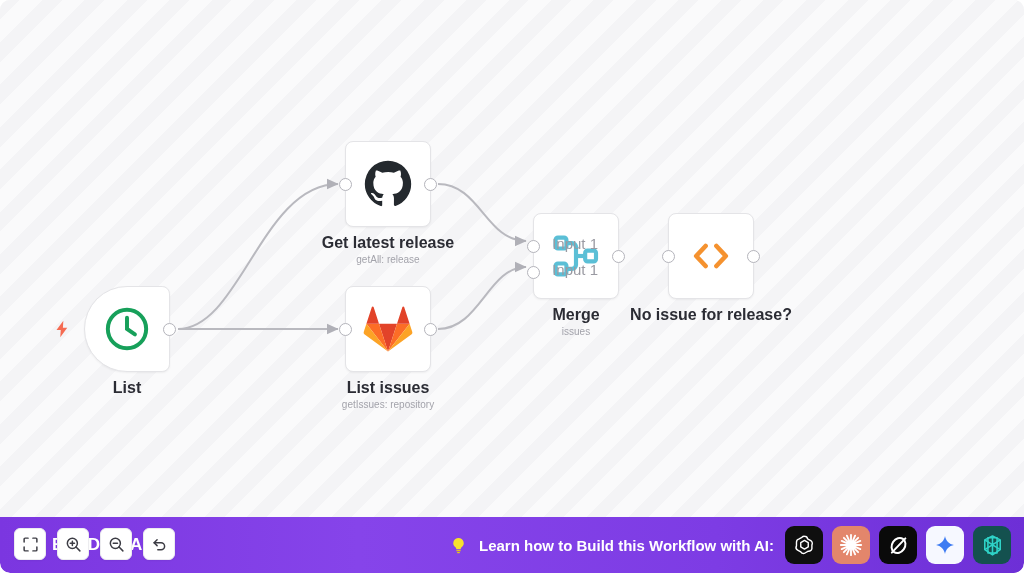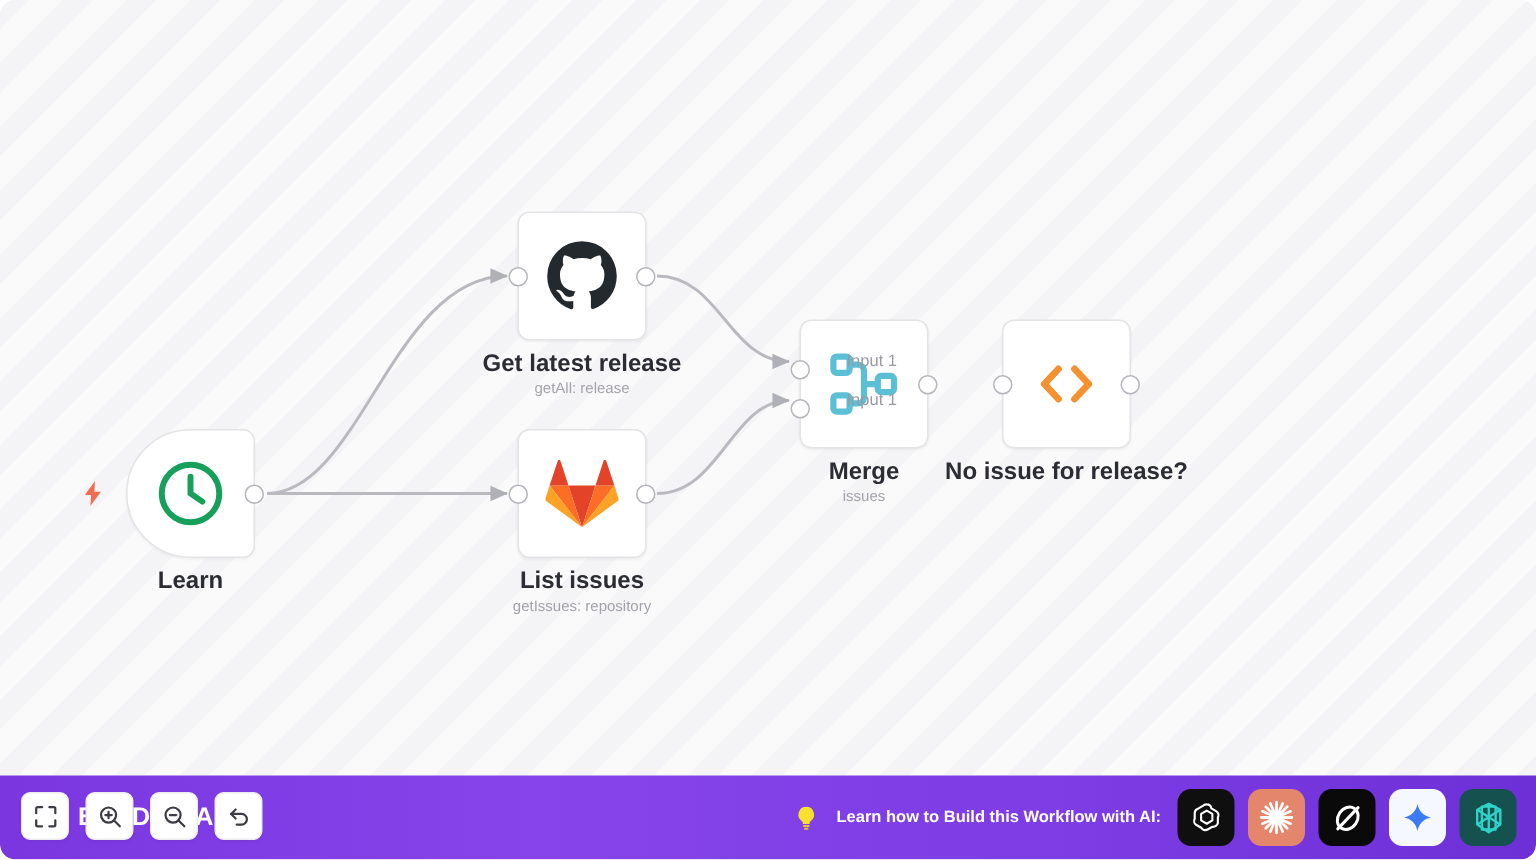--- a/index.html
+++ b/index.html
@@ -98,21 +98,21 @@
     border: 1.4px solid #b4b4bb;
   }
   .port.in  { left: -7px; }
   .port.out { right: -7px; }
   .port.mid { top: 50%; margin-top: -6.5px; }
   .port.p1  { top: 26px; }
   .port.p2  { top: 52px; }
 
   .port-label {
     position: absolute;
-    font-size: 11px;
+    font-size: 15px;
     color: #9a9aa2;
     white-space: nowrap;
     text-align: right;
     right: 20px;
   }
   .port-label.l1 { top: 21px; }
   .port-label.l2 { top: 47px; }
 
   
   .bolt {
@@ -171,21 +171,21 @@
     letter-spacing: 0.3px;
   }
   #cta {
     margin-left: auto;
     display: flex;
     align-items: center;
     gap: 11px;
   }
   #cta-text {
     color: #ffffff;
-    font-size: 11px;
+    font-size: 15px;
     font-weight: bold;
     white-space: nowrap;
   }
   .ai-icons { display: flex; gap: 9px; align-items: center; }
   .ai-icon {
     width: 38px;
     height: 38px;
     border-radius: 9px;
     display: flex;
     align-items: center;
@@ -225,21 +225,21 @@
 
     <div class="node trigger" style="left:84px; top:286px;">
       <span class="node-icon">
         <svg width="50" height="50" viewBox="0 0 24 24" fill="none" stroke="#17a05a" stroke-width="1.9" stroke-linecap="round">
           <circle cx="12" cy="12" r="9.2"></circle>
           <path d="M12 6.6 V12 L15.8 14.6"></path>
         </svg>
       </span>
       <span class="port out mid"></span>
       <div class="node-caption">
-        <div class="node-title">Learn</div>
+        <div class="node-title">List</div>
       </div>
     </div>
 
     <div class="node" style="left:345px; top:141px;">
       <span class="node-icon">
         <svg width="52" height="52" viewBox="0 0 24 24" fill="#24292e">
           <path d="M12 1.3A10.7 10.7 0 0 0 1.3 12a10.7 10.7 0 0 0 7.3 10.2c.54.1.73-.23.73-.52
           0-.26-.01-1.1-.01-2-2.68.5-3.38-.65-3.6-1.25-.12-.31-.64-1.26-1.1-1.51-.38-.2-.92-.71-.02-.72
           .85-.01 1.45.78 1.65 1.1.97 1.62 2.51 1.17 3.13.88.1-.69.38-1.17.69-1.44-2.37-.27-4.85-1.19-4.85-5.27
           0-1.16.41-2.12 1.1-2.87-.11-.27-.48-1.37.1-2.85 0 0 .9-.28 2.95 1.1a9.96 9.96 0 0 1 2.68-.36

